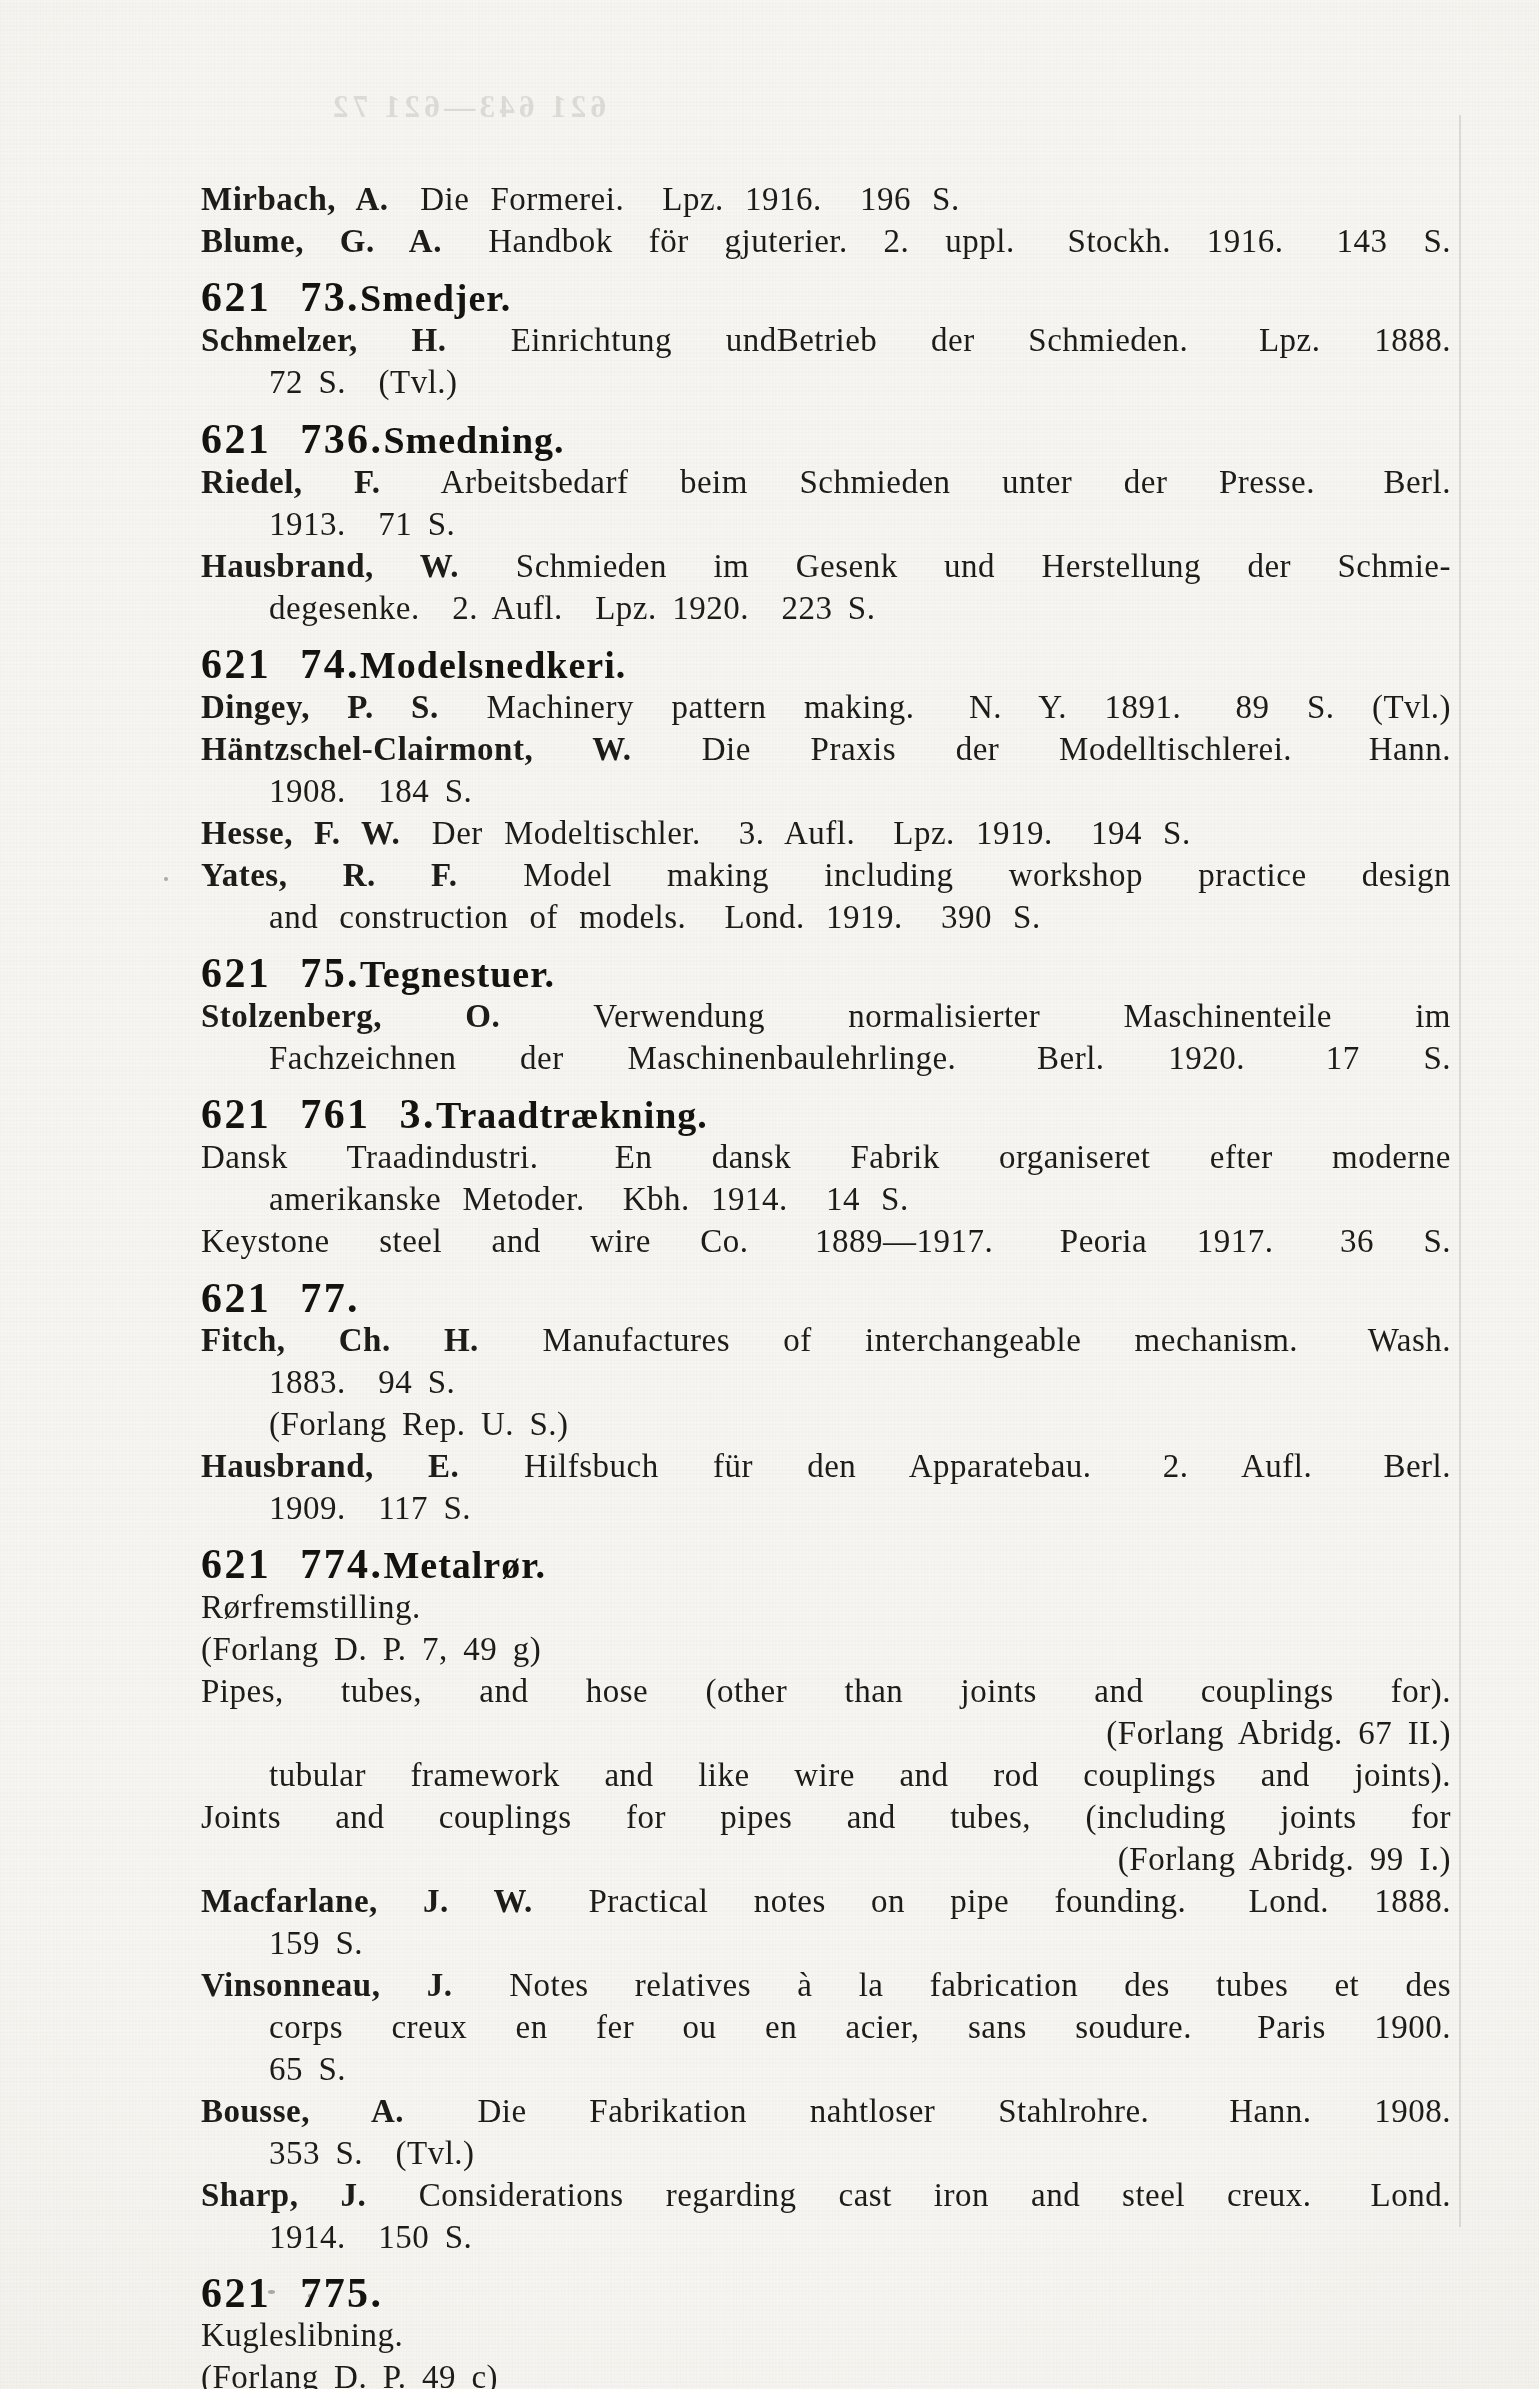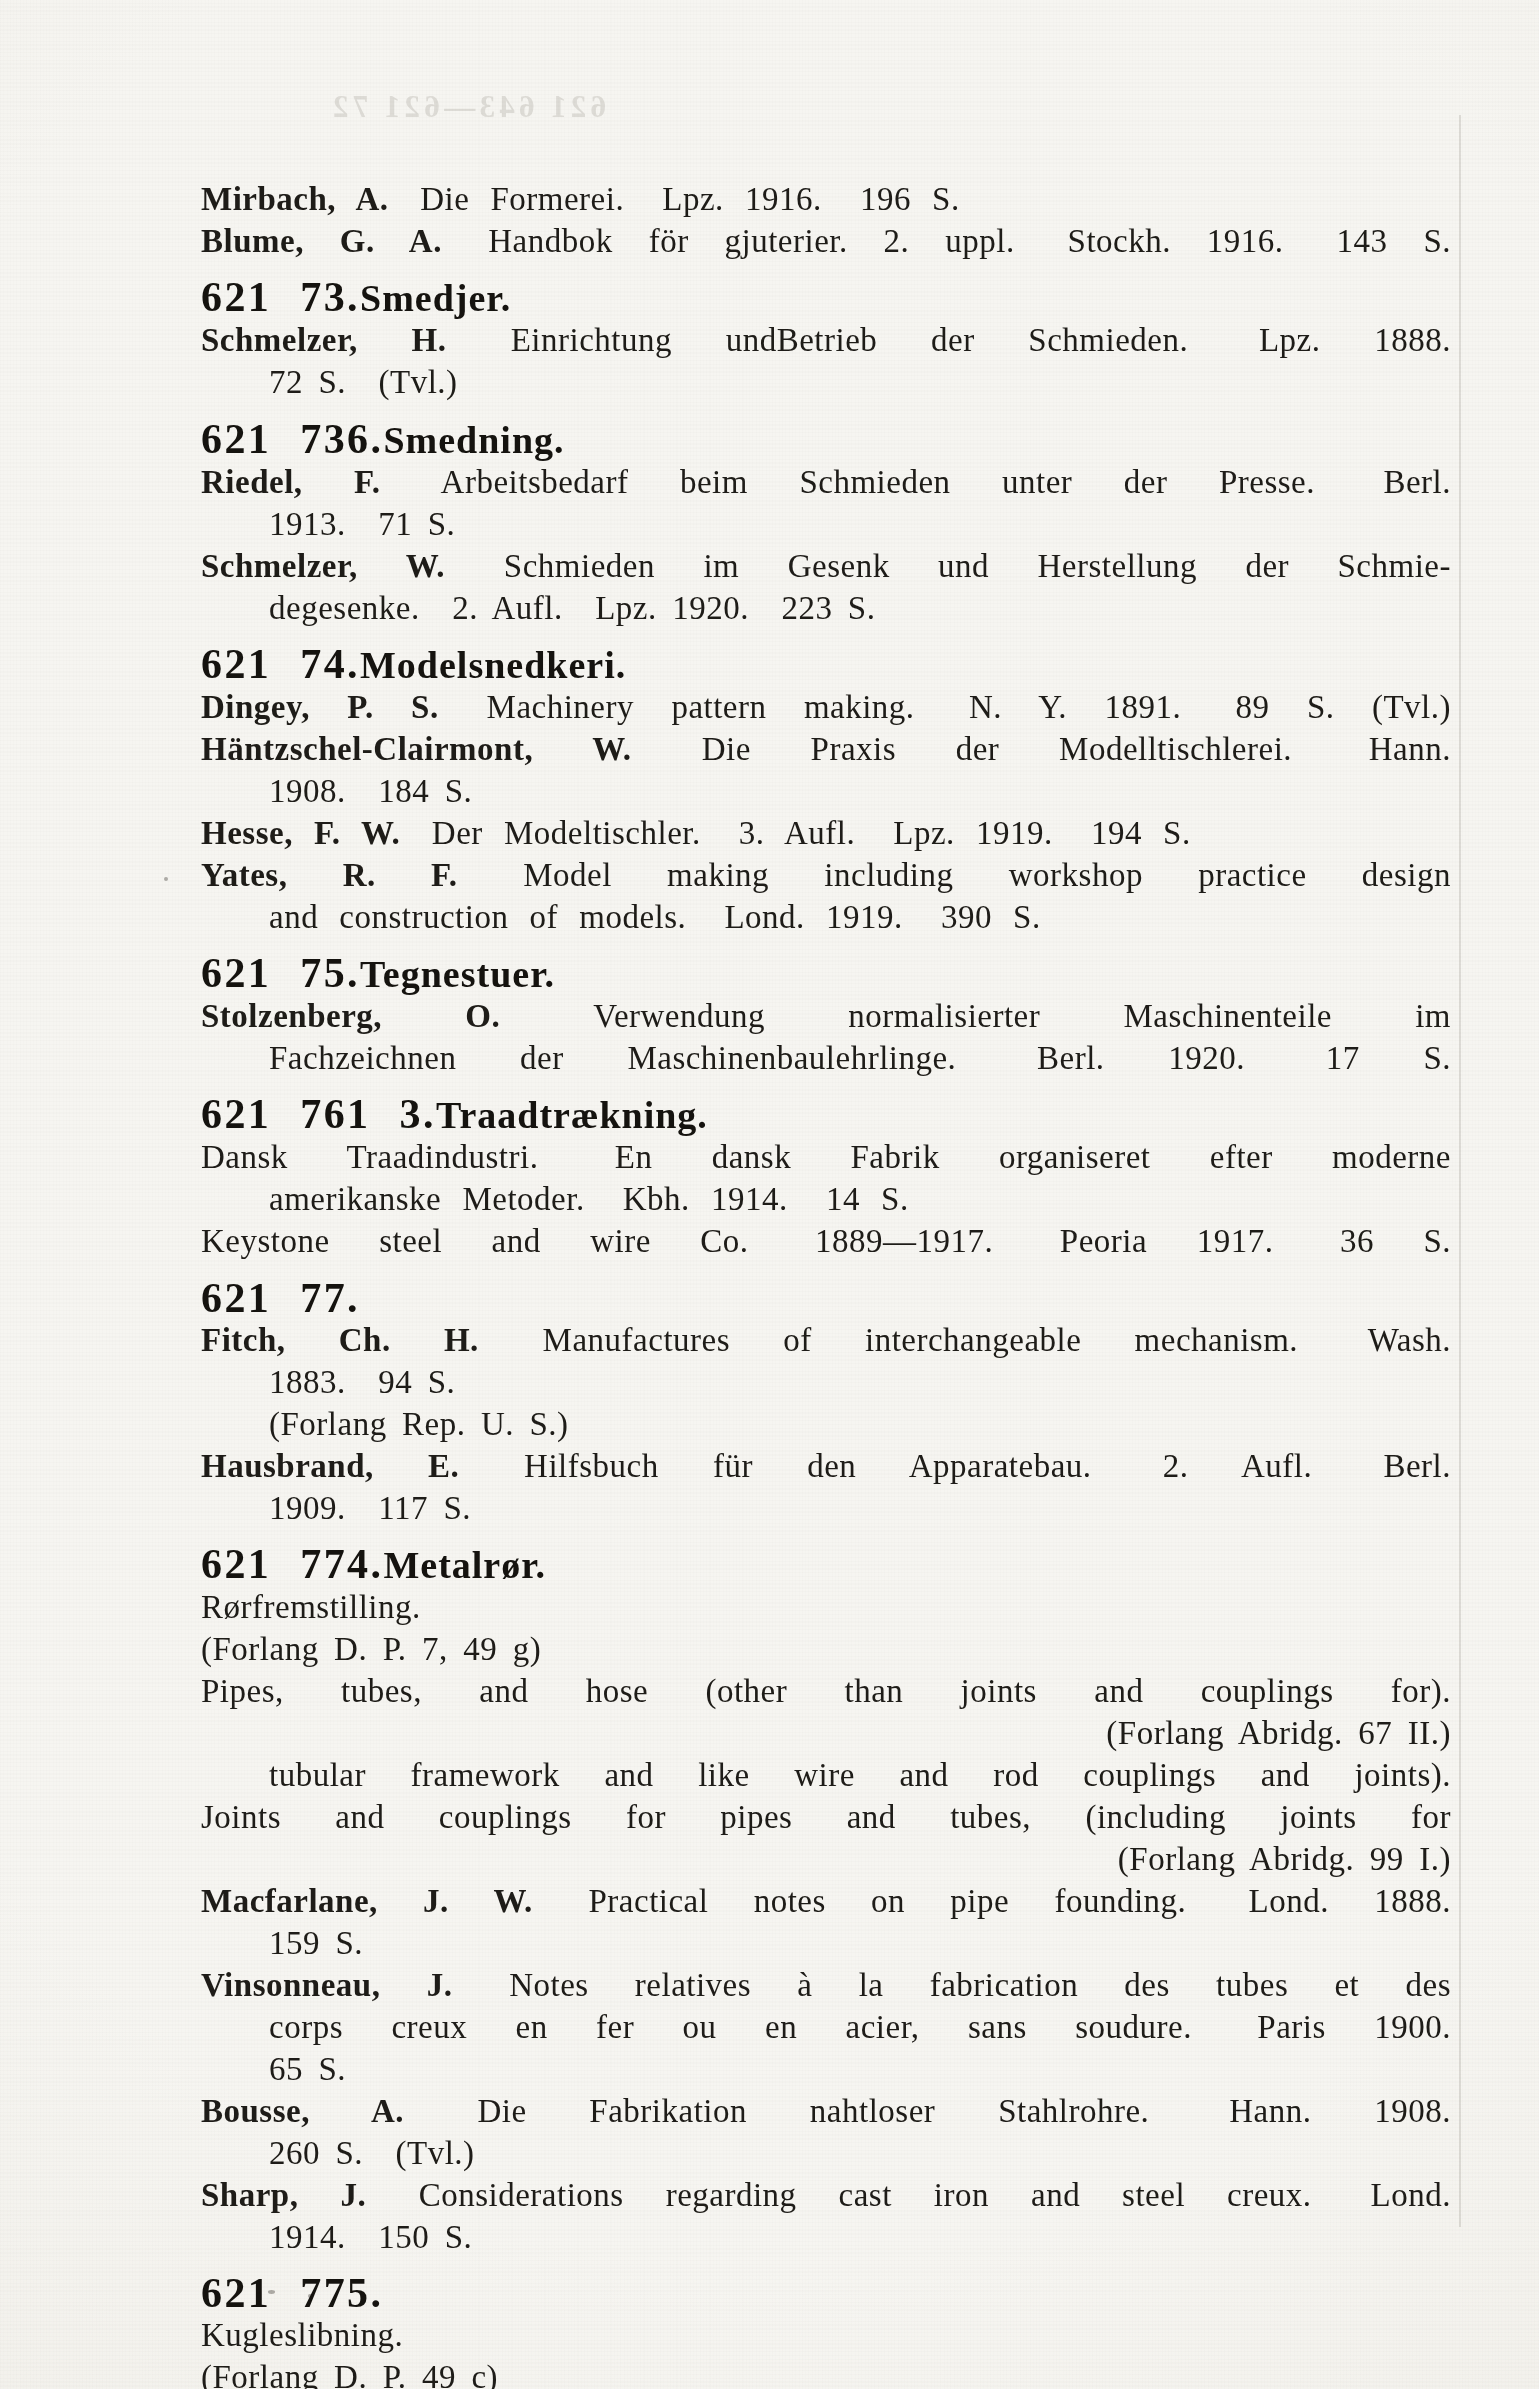--- a/index.html
+++ b/index.html
@@ -85,21 +85,21 @@
       <span class="lab">Smedning.</span>
     </div>
 
     <div class="bl j">
       <span class="b">Riedel, F.</span>
       <span>Arbeitsbedarf beim Schmieden unter der Presse.  Berl.</span>
     </div>
     <div class="bl ind">1913.  71 S.</div>
 
     <div class="bl j">
-      <span class="b">Schmelzer, W.</span>
+      <span class="b">Hausbrand, W.</span>
       <span>Schmieden im Gesenk und Herstellung der Schmie-</span>
     </div>
     <div class="bl ind">degesenke.  2. Aufl.  Lpz. 1920.  223 S.</div>
 
     <div class="hd">
       <span class="code">621 74.</span>
       <span class="lab">Modelsnedkeri.</span>
     </div>
 
     <div class="bl j">
@@ -191,21 +191,21 @@
       <span class="b">Vinsonneau, J.</span>
       <span>Notes relatives à la fabrication des tubes et des</span>
     </div>
     <div class="bl ind j">corps creux en fer ou en acier, sans soudure.  Paris 1900.</div>
     <div class="bl ind">65 S.</div>
 
     <div class="bl j">
       <span class="b">Bousse, A.</span>
       <span>Die Fabrikation nahtloser Stahlrohre.  Hann. 1908.</span>
     </div>
-    <div class="bl ind">260 S.  (Tvl.)</div>
+    <div class="bl ind">353 S.  (Tvl.)</div>
 
     <div class="bl j">
       <span class="b">Sharp, J.</span>
       <span>Considerations regarding cast iron and steel creux.  Lond.</span>
     </div>
     <div class="bl ind">1914.  150 S.</div>
 
     <div class="hd">
       <span class="code">621 775.</span>
     </div>

